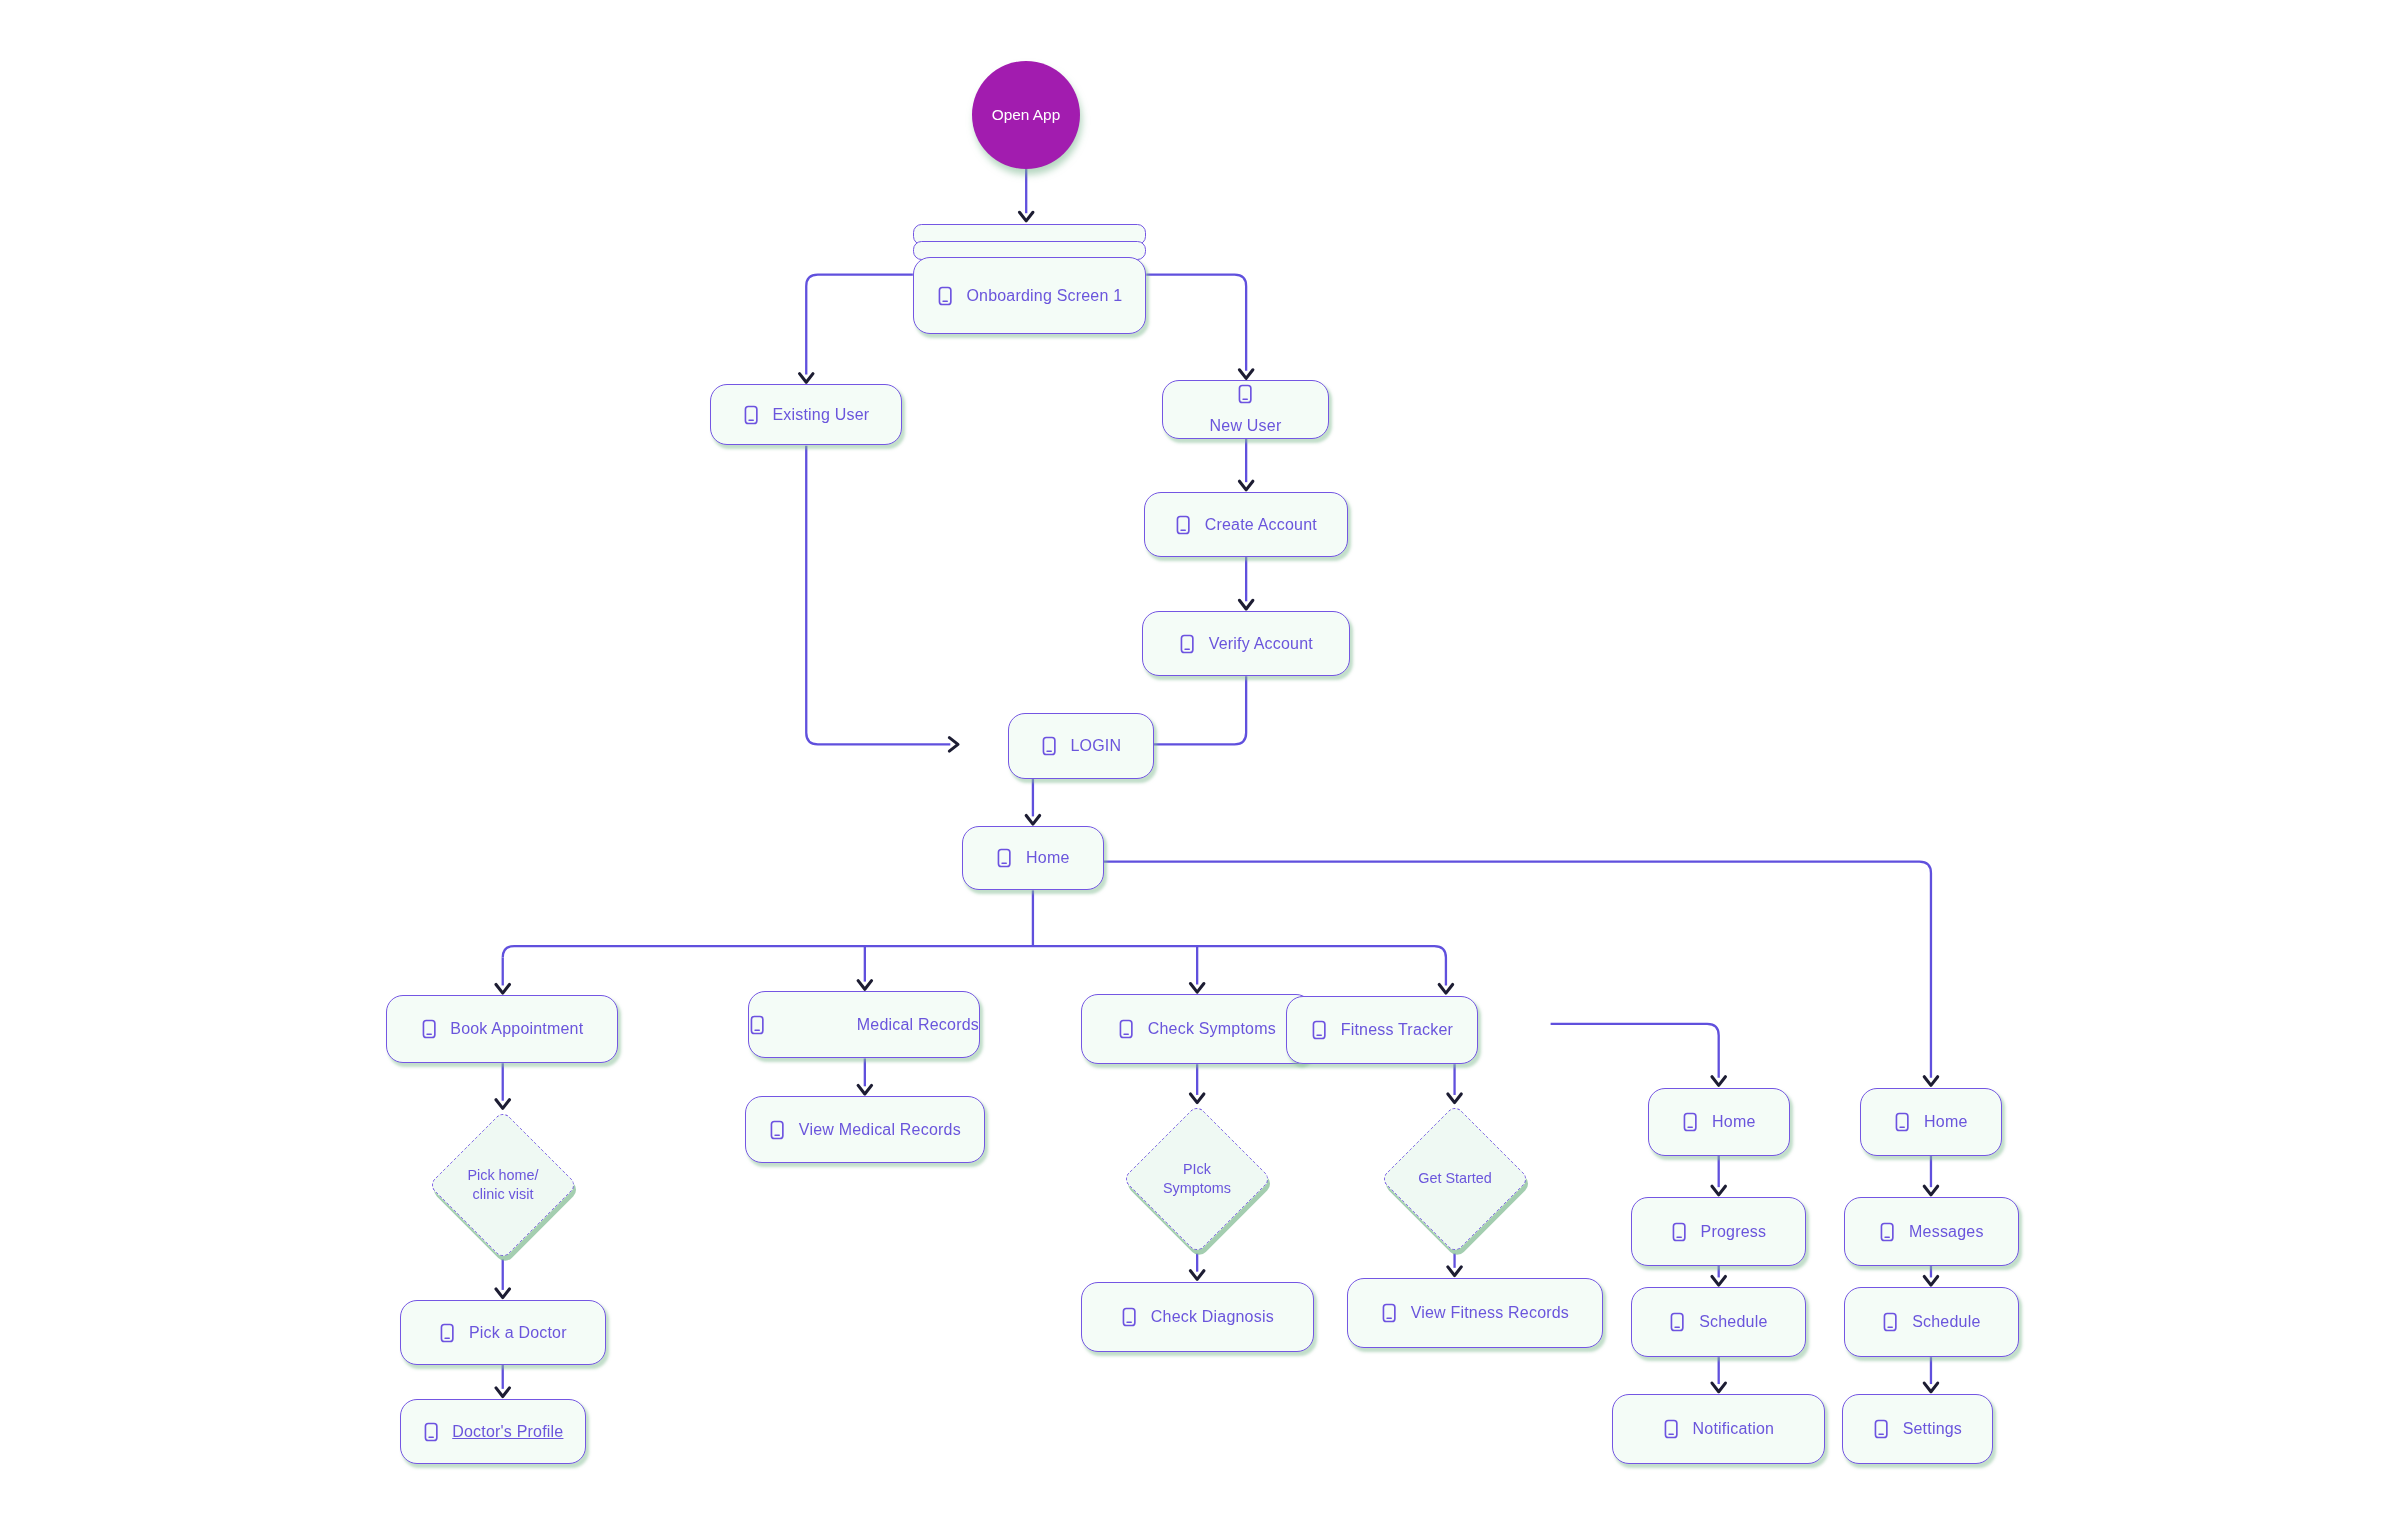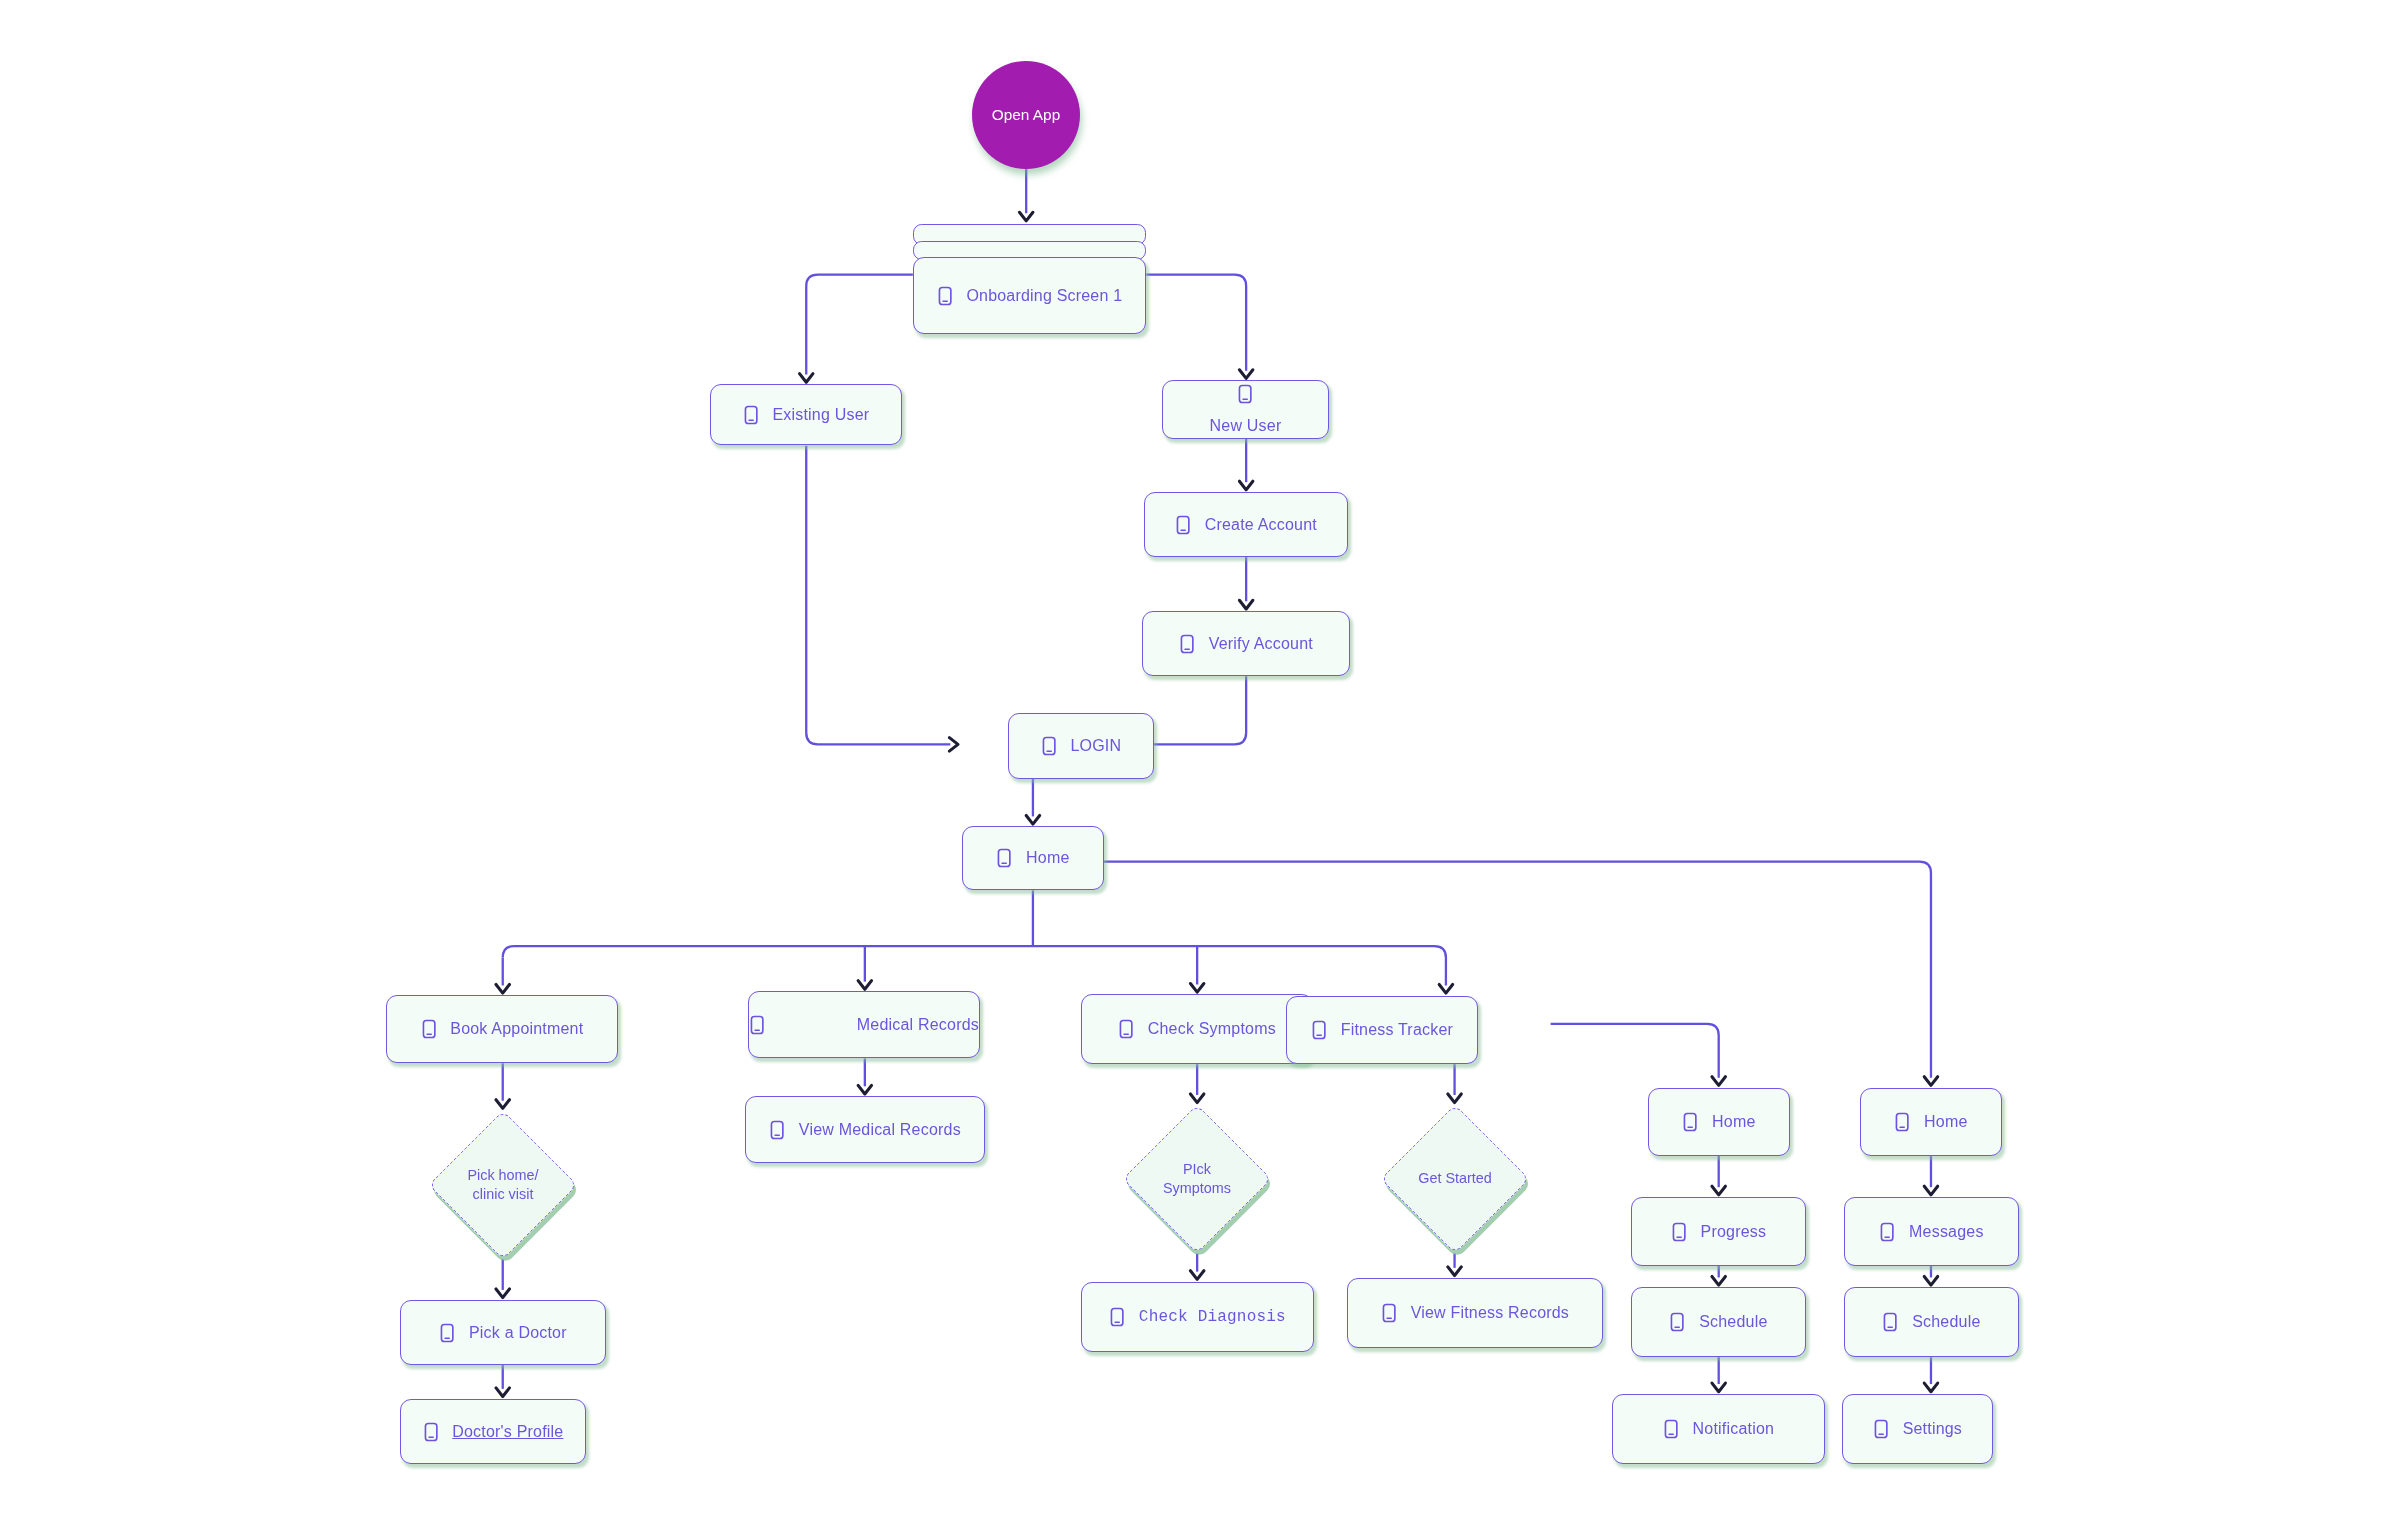--- a/index.html
+++ b/index.html
@@ -5,21 +5,21 @@
   html,body{margin:0;padding:0;background:#ffffff;}
   #canvas{
     position:relative;width:2402px;height:1531px;background:#ffffff;
     font-family:"Liberation Sans", sans-serif;overflow:hidden;
   }
   #edges{position:absolute;left:0;top:0;pointer-events:none;}
   .edge{stroke:#6050dd;stroke-width:2.4;fill:none;}
   .arrow{stroke:#1d1d33;stroke-width:3.2;fill:none;stroke-linecap:round;stroke-linejoin:round;}
   .node{
     position:absolute;box-sizing:border-box;
-    background:#f4fcf7;border:1.9px solid #7456e3;border-radius:11px;
+    background:#f4fcf7;border:1.9px solid #7456e3;border-radius:17px;
     display:flex;align-items:center;justify-content:center;gap:13.4px;
     color:#6a55dc;font-size:16px;letter-spacing:0.2px;
     box-shadow:2.9px 3.8px 2.9px rgba(134,190,150,.5);
   }
   .node .lbl{white-space:nowrap;}
   .picon{width:16.3px;height:20px;color:#6c52e0;flex:0 0 auto;}
   .strip{
     position:absolute;box-sizing:border-box;background:#f4fcf7;
     border:1.9px solid #7456e3;border-radius:8.6px;
   }
@@ -226,21 +226,21 @@
     <span class="lbl">Pick a Doctor</span>
   </div>
 
   <div class="node" style="left:400px;top:1399px;width:186px;height:65px;text-decoration:underline;">
     <svg class="picon" viewBox="0 0 20 24">
         <use href="#phone"></use>
       </svg>
     <span class="lbl">Doctor's Profile</span>
   </div>
 
-  <div class="node" style="left:1081px;top:1282px;width:233px;height:70px;font-family:Liberation Mono, monospace;">
+  <div class="node" style="left:1081px;top:1282px;width:233px;height:70px;">
     <svg class="picon" viewBox="0 0 20 24">
         <use href="#phone"></use>
       </svg>
     <span class="lbl">Check Diagnosis</span>
   </div>
 
   <div class="node" style="left:1347px;top:1278px;width:256px;height:70px;">
     <svg class="picon" viewBox="0 0 20 24">
         <use href="#phone"></use>
       </svg>

